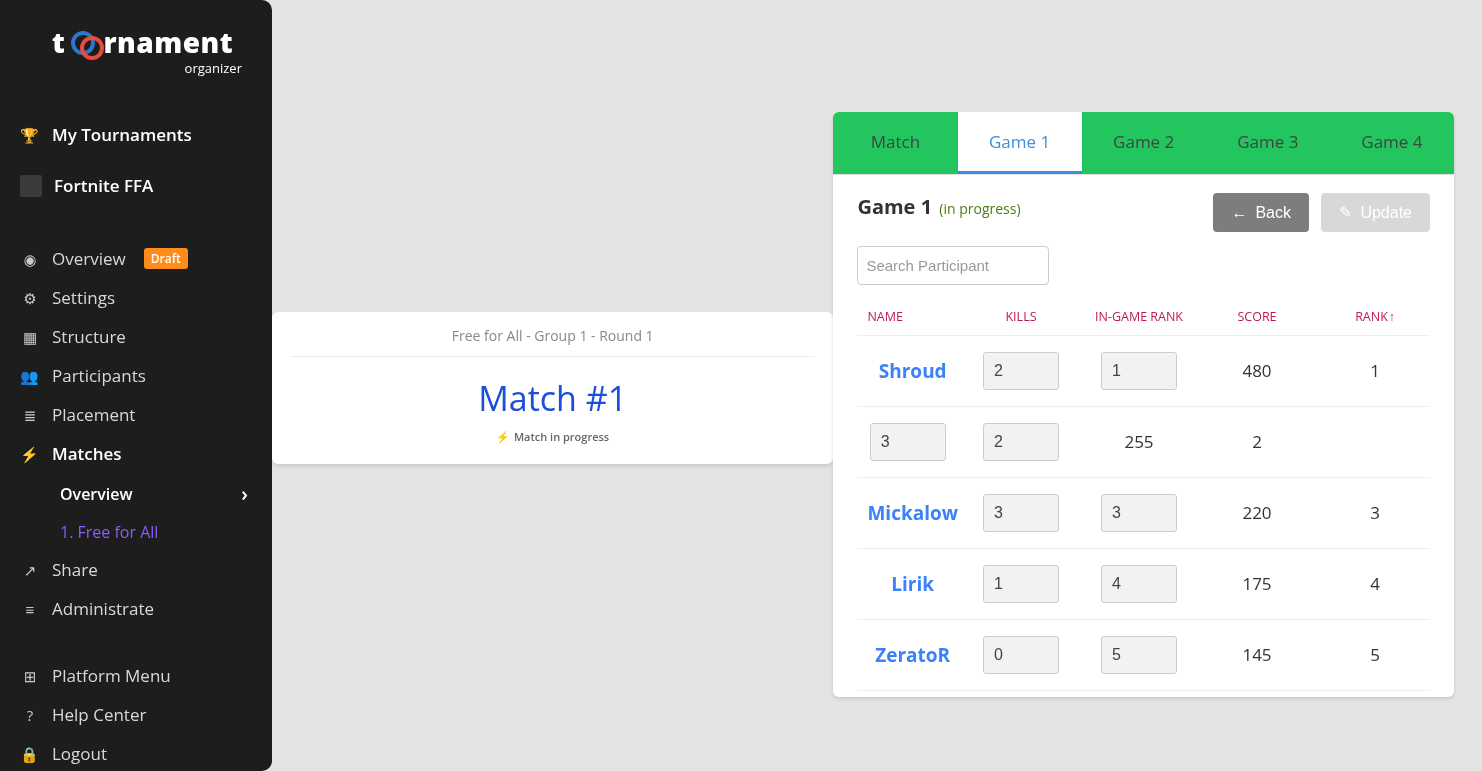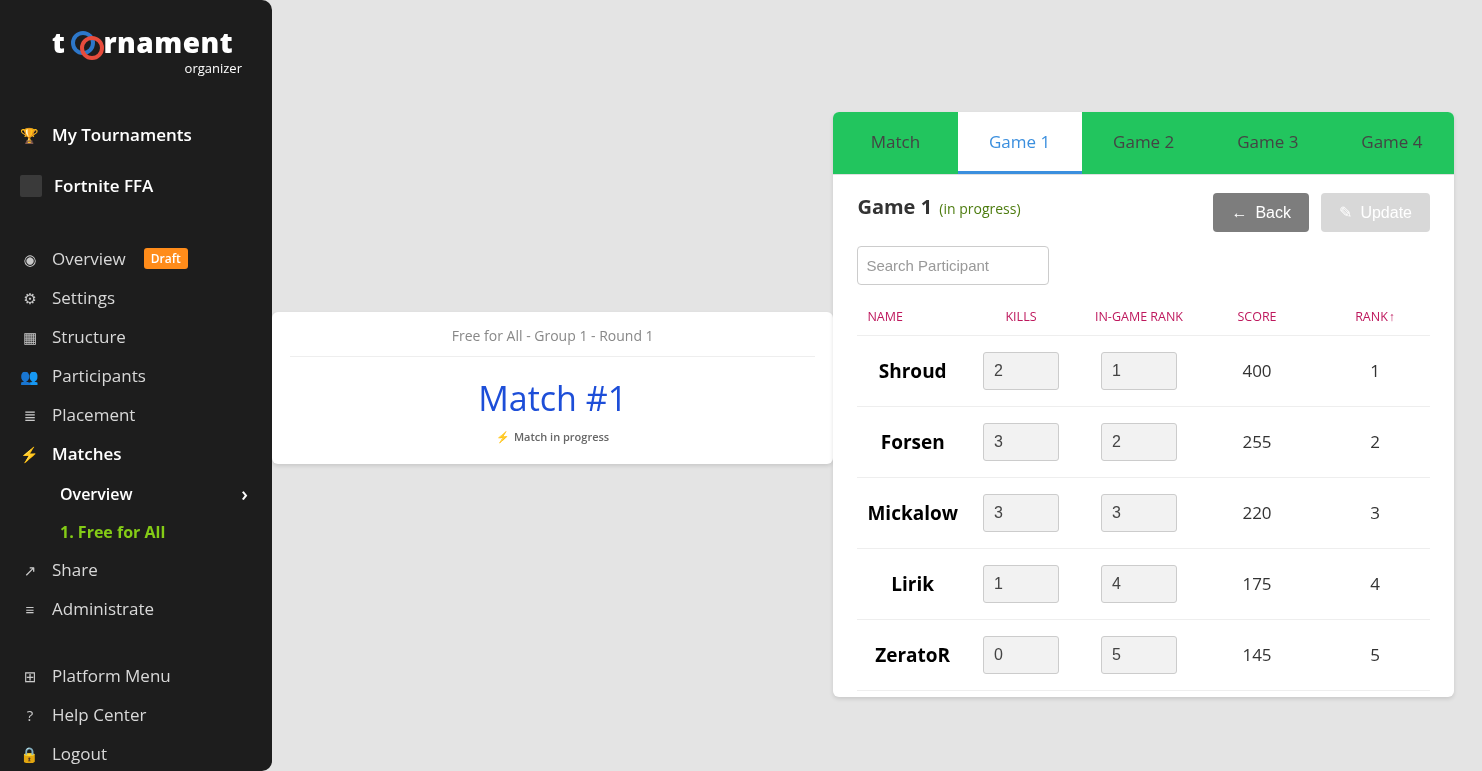--- a/index.html
+++ b/index.html
@@ -86,21 +86,21 @@
     justify-content: center;
     font-size: 15px;
     color: #c9c9c9;
   }
   .nav-icon.active { color: #fff; }
   .nav-sub { padding-left: 60px; font-size: 16px; padding-top:7px; padding-bottom:7px; }
   .nav-sub.ov {
     display: flex; justify-content: space-between; align-items: center;
     padding-right: 24px; color: #fff; font-weight: 600;
   }
-  .nav-sub.stage { color: #84cc16; font-weight: 700; text-align: right; }
+  .nav-sub.stage { color: #8b5cf6; font-weight: 400; text-align: right; }
   .badge-draft {
     background: #ff8c1a;
     color: #fff;
     font-size: 12px;
     font-weight: 600;
     padding: 2px 7px;
     border-radius: 3px;
     margin-left: 6px;
   }
 
@@ -209,21 +209,21 @@
     color: #be185d; font-size: 12.5px; font-weight: 400;
     text-align: center; line-height: 1.25;
     cursor: pointer;
   }
   .th.name { text-align: left; padding-left: 10px; }
   .sort-arrow { font-size: 12px; margin-left: 1px;}
   .trow {
     border-bottom: 1px solid #eee;
     padding: 16px 0;
   }
-  .td.name { font-size: 19px; font-weight: 700; color: #000000; padding-left: 10px;}
+  .td.name { font-size: 19px; font-weight: 700; color: #3b82f6; padding-left: 10px;}
   .td {
     font-size: 17px; color: #333; text-align: center;
   }
   .num-input {
     width: 76px; padding: 9px 10px;
     border: 1px solid #ccc; border-radius: 3px;
     background: #f2f2f2; font-size: 16px;
     text-align: left; color: #444;
     margin: 0 auto; display: block;
   }
@@ -369,25 +369,24 @@
 
       <div id="rows">
           <div class="trow">
             <div class="td name">Shroud</div>
             <div class="td">
               <input class="num-input" value="2" style="">
             </div>
             <div class="td">
               <input class="num-input" value="1" style="">
             </div>
-            <div class="td">400</div>
+            <div class="td">480</div>
             <div class="td">1</div>
           </div>
           <div class="trow">
-            <div class="td name">Forsen</div>
             <div class="td">
               <input class="num-input" value="3" style="">
             </div>
             <div class="td">
               <input class="num-input" value="2" style="">
             </div>
             <div class="td">255</div>
             <div class="td">2</div>
           </div>
           <div class="trow">

